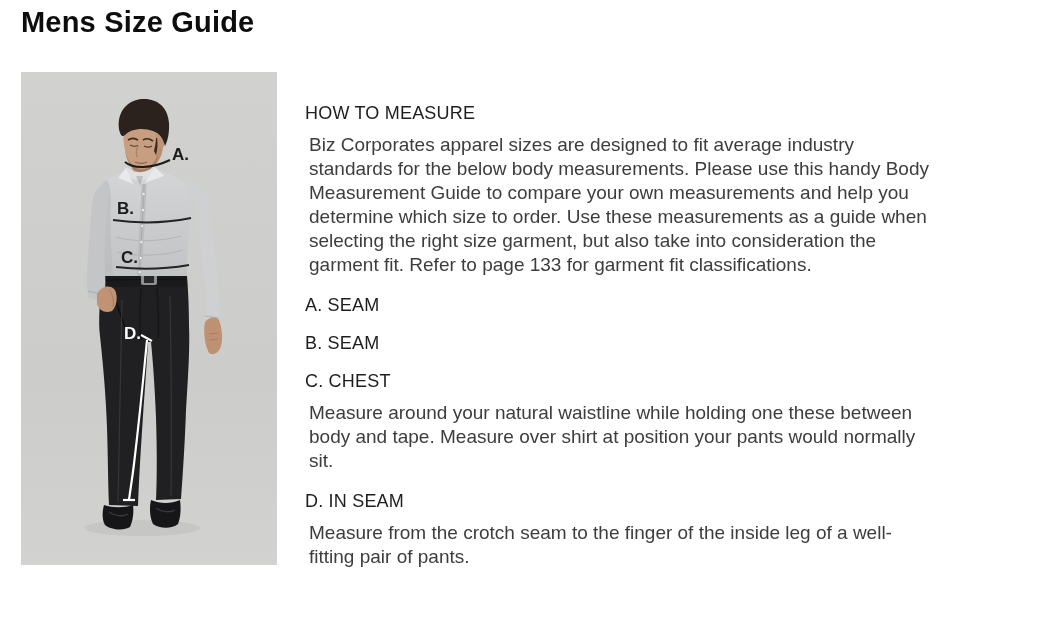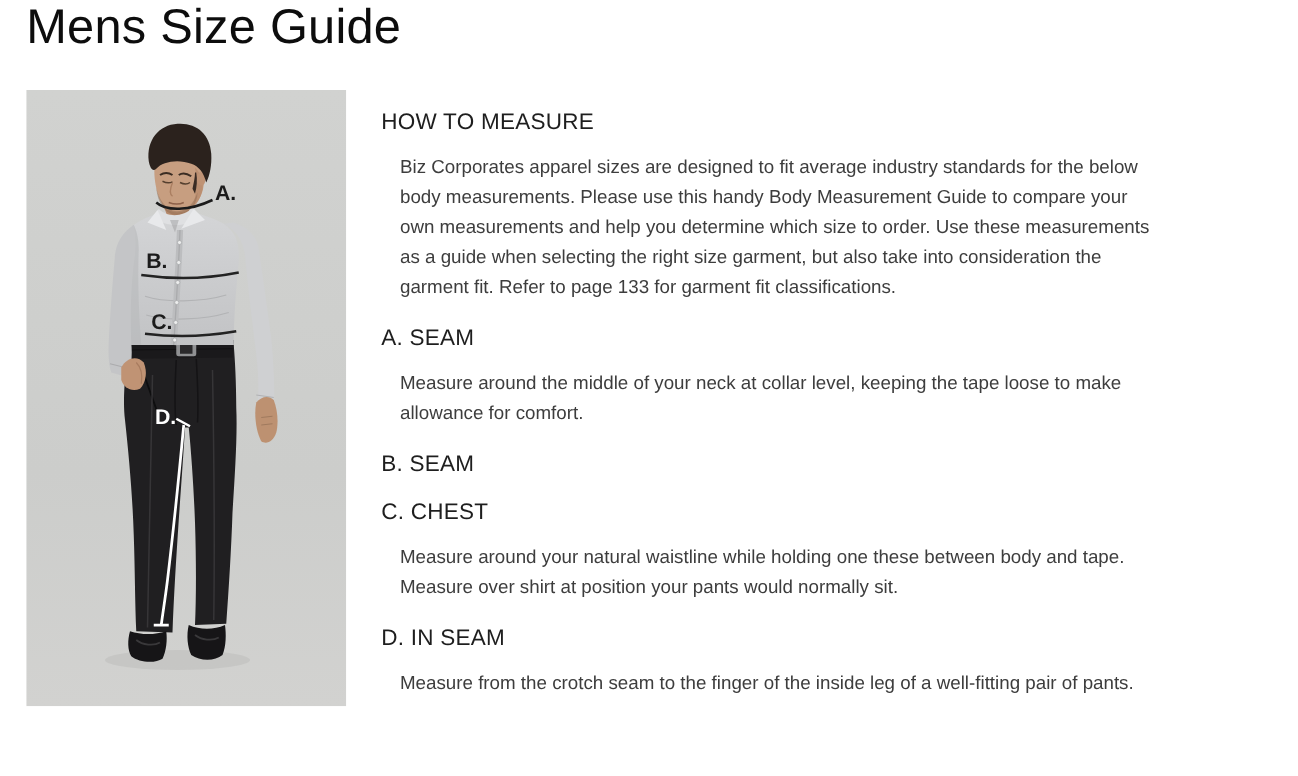--- a/index.html
+++ b/index.html
@@ -9,23 +9,23 @@
     height: 621px;
     background: #ffffff;
     font-family: "Liberation Sans", sans-serif;
     overflow: hidden;
   }
   .page-title {
     position: absolute;
     left: 21px;
     top: 4px;
     margin: 0;
-    font-size: 39px;
+    font-size: 29px;
     line-height: 36px;
-    font-weight: 400;
+    font-weight: 700;
     letter-spacing: 0.2px;
     color: #0d0d0d;
   }
   .figure {
     position: absolute;
     left: 21px;
     top: 72px;
     width: 256px;
     height: 493px;
   }
@@ -37,24 +37,24 @@
     width: 634px;
   }
   .sec-heading {
     margin: 18px 0 10px 0;
     font-size: 18px;
     line-height: 20px;
     font-weight: 400;
     letter-spacing: 0.2px;
     color: #1e1e1e;
   }
-  .sec-heading.first { margin-top: 0; }
+  .sec-heading.first { margin-top: 16px; }
   .content p {
-    margin: 15px;
-    font-size: 15px;
+    margin: 4px;
+    font-size: 19px;
     line-height: 24px;
     color: #3d3d3d;
   }
   .fig-label {
     font-family: "Liberation Sans", sans-serif;
     font-weight: 700;
     font-size: 17px;
   }
 </style>
 </head>
@@ -165,21 +165,20 @@
       <text class="fig-label" x="103" y="267" fill="#ffffff">D.</text>
     </svg>
   </div>
 
   <div class="content">
     <h2 class="sec-heading first">HOW TO MEASURE</h2>
     <p>Biz Corporates apparel sizes are designed to fit average industry standards for the below body measurements. Please use this handy Body Measurement Guide to compare your own measurements and help you determine which size to order. Use these measurements as a guide when selecting the right size garment, but also take into consideration the garment fit. Refer to page 133 for garment fit classifications.</p>
 
     <section>
       <h2 class="sec-heading">A. SEAM</h2>
-      <p>Measure around the middle of your neck at collar level, keeping the tape loose to make allowance for comfort.</p>
     </section>
 
     <section>
       <h2 class="sec-heading">B. SEAM</h2>
     </section>
 
     <section>
       <h2 class="sec-heading">C. CHEST</h2>
       <p>Measure around your natural waistline while holding one these between body and tape. Measure over shirt at position your pants would normally sit.</p>
     </section>

